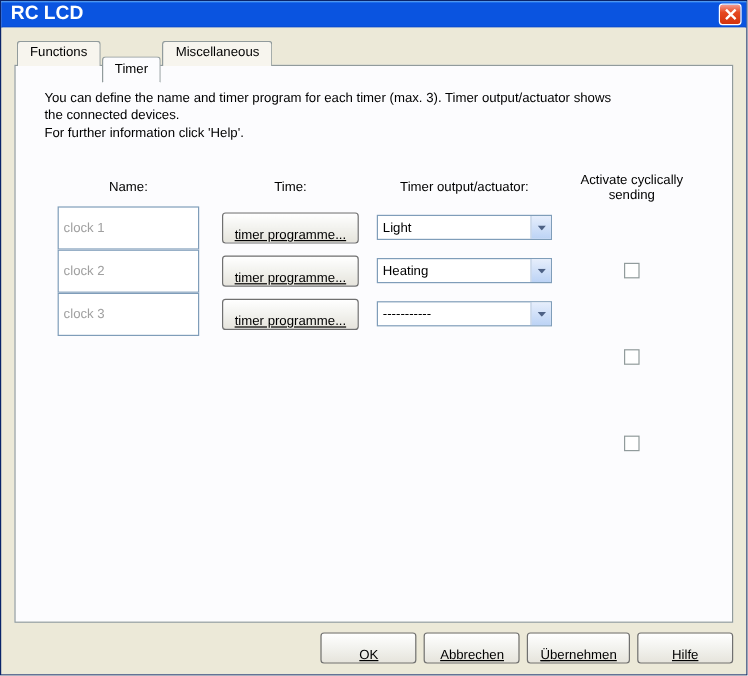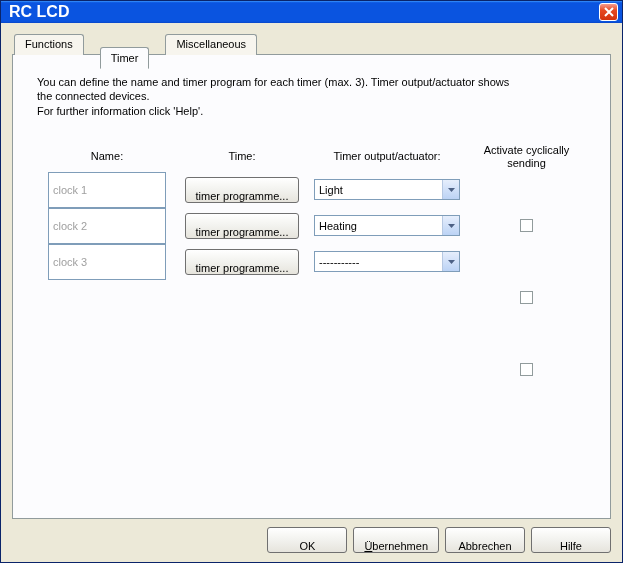--- a/index.html
+++ b/index.html
@@ -59,21 +59,21 @@
   display: flex;
   position: relative;
   z-index: 2;
   margin-left: 2px;
 }
 .tab {
   border: 1px solid #919b9c;
   border-bottom: none;
   background: #f7f5ee;
   padding: 3px 10px;
-  margin-right: 16px;
+  margin-right: 1px;
   border-top-left-radius: 3px;
   border-top-right-radius: 3px;
   font-size: 11px;
   cursor: pointer;
   position: relative;
   top: 1px;
 }
 .tab.active {
   background: #fcfcfe;
   padding: 4px 10px;
@@ -129,20 +129,21 @@
 .btn {
   min-width: 100px;
   height: 22px;
   border: 1px solid #707070;
   background: linear-gradient(to bottom, #fff 0%, #f2f2ee 50%, #e6e4dc 100%);
   border-radius: 3px;
   padding: 12px 10px;
   font-family: inherit;
   font-size: 11px;
   cursor: pointer;
+  text-decoration: underline;
 }
 .combo {
   width: 146px;
   height: 21px;
   position: relative;
   border: 1px solid #7f9db9;
   background: #fff;
   display: flex;
   align-items: center;
   padding-left: 4px;
@@ -276,19 +277,19 @@
           <div class="row-item">
               <div class="check"></div>
             </div>
         </div>
 
       </div>
     </div>
 
     <div class="buttons-row">
       <button class="btn">OK</button>
+      <button class="btn">Abbrechen</button>
       <button class="btn"><span class="u">Ü</span><span>bernehmen</span></button>
-      <button class="btn">Abbrechen</button>
       <button class="btn">Hilfe</button>
     </div>
 
   </div>
 </div>
 
 </body></html>

